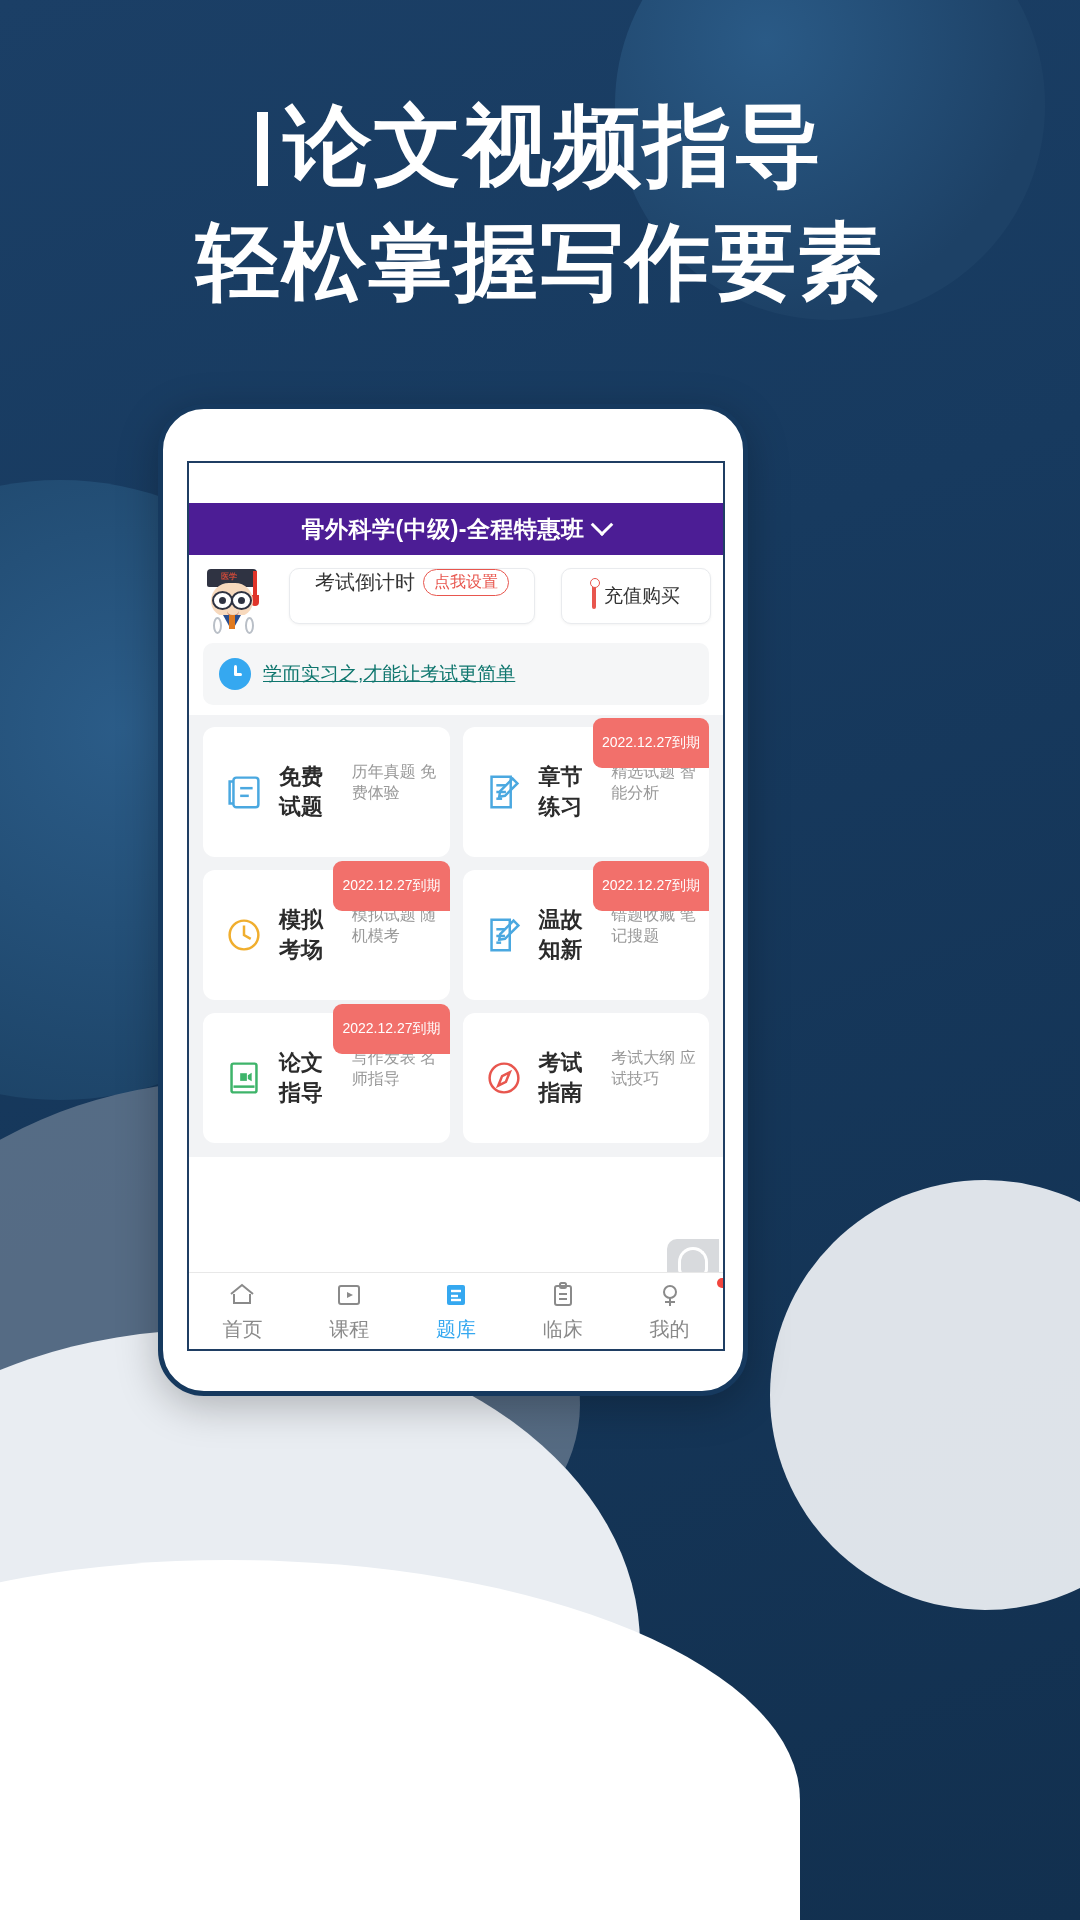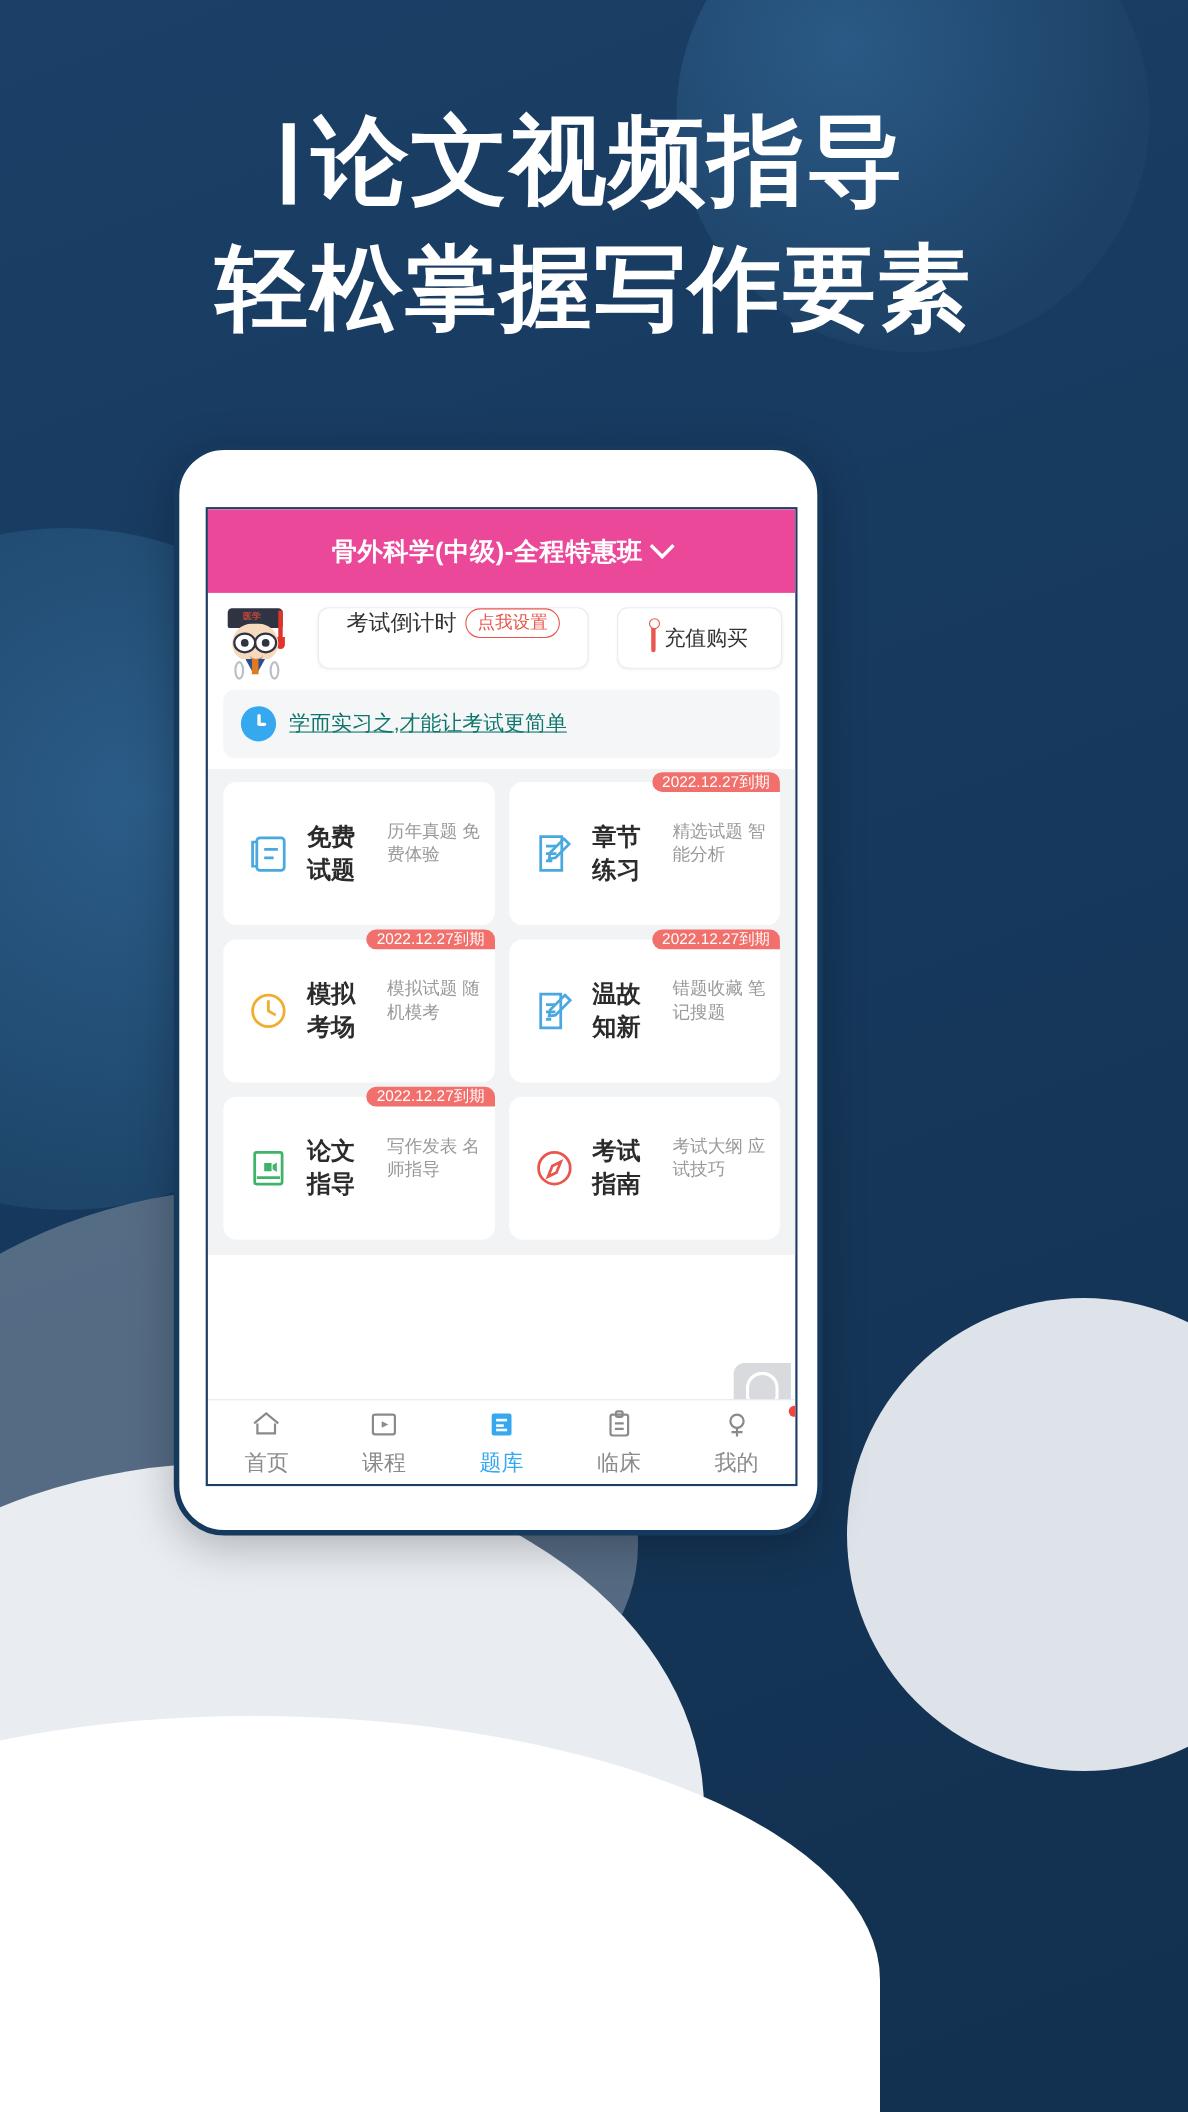--- a/index.html
+++ b/index.html
@@ -34,21 +34,21 @@
   .phone{
     position:absolute;left:158px;top:404px;width:590px;height:992px;
     border:5px solid #16395e;border-radius:46px;background:#ffffff;
     box-sizing:border-box;overflow:hidden;z-index:6;
     box-shadow:0 10px 40px rgba(0,0,0,.25);
   }
   .screen{position:absolute;left:24px;top:52px;width:538px;height:890px;background:#fff;overflow:hidden;
           border:2px solid #1f3e63;box-sizing:border-box;}
 
   
-  .app-header{height:76px;background:#ec4899;display:flex;align-items:center;justify-content:center;}
+  .app-header{height:52px;background:#4c1d95;display:flex;align-items:center;justify-content:center;margin-top:40px;}
   .app-title{color:#fff;font-size:23px;font-weight:bold;letter-spacing:.5px;}
   .chev{display:inline-block;margin-left:10px;width:13px;height:13px;border-right:3px solid #fff;border-bottom:3px solid #fff;transform:rotate(45deg) translate(-3px,-3px);}
 
   
   .cd-row{display:flex;align-items:center;padding:10px 12px 4px 12px;gap:26px;}
   .avatar{width:62px;height:62px;flex:0 0 62px;position:relative;}
   .av-cap{position:absolute;left:6px;top:4px;width:50px;height:18px;background:#2f3342;border-radius:4px 4px 2px 2px;}
   .av-cap-txt{position:absolute;left:20px;top:6px;font-size:8px;color:#c94a3a;font-weight:bold;}
   .av-tassel{position:absolute;left:52px;top:6px;width:4px;height:26px;background:#e0342a;}
   .av-tassel:after{content:"";position:absolute;left:-2px;top:24px;width:8px;height:11px;background:#e0342a;border-radius:0 0 4px 4px;}
@@ -82,21 +82,21 @@
 
   
   .grid-wrap{background:#f2f3f5;margin-top:10px;padding:12px 14px 14px 14px;min-height:360px;}
   .grid{display:grid;grid-template-columns:1fr 1fr;gap:13px;}
   .card{background:#fff;border-radius:12px;height:130px;position:relative;display:flex;align-items:center;padding-left:18px;box-sizing:border-box;}
   .card-ico{width:46px;height:46px;flex:0 0 46px;margin-right:12px;}
   .card-txt{display:flex;flex-direction:row;gap:8px;}
   .card-title{font-size:22px;color:#2b2b2b;font-weight:bold;}
   .card-sub{font-size:16px;color:#999;}
   .tag{position:absolute;right:0;top:-9px;background:#f2706b;color:#fff;font-size:14px;
-       padding:0 9px;border-radius:9px 9px 0 9px;white-space:nowrap;}
+       padding:16px 9px;border-radius:9px 9px 0 9px;white-space:nowrap;}
   .tag.small{font-size:13px;padding:3px 9px;}
 
   
   .float-btn{position:absolute;right:4px;bottom:64px;width:52px;height:46px;background:#d8dadd;border-radius:10px 0 0 10px;
              display:flex;align-items:center;justify-content:center;}
   .float-ico{width:24px;height:24px;border:3px solid #fff;border-radius:50% 50% 8px 8px;border-bottom-color:transparent;}
 
   
   .tabbar{position:absolute;left:0;bottom:0;width:100%;height:76px;background:#fff;border-top:1px solid #e8e8e8;
           display:flex;align-items:center;}

